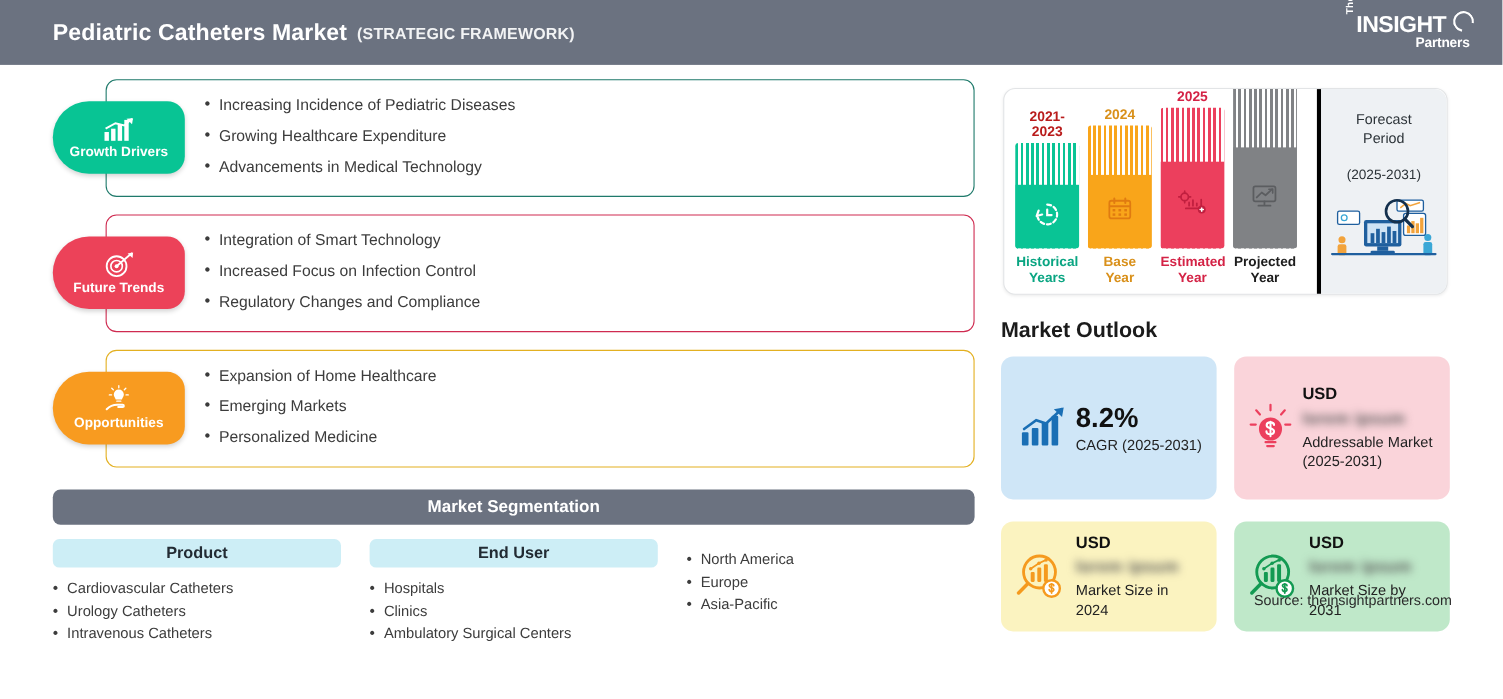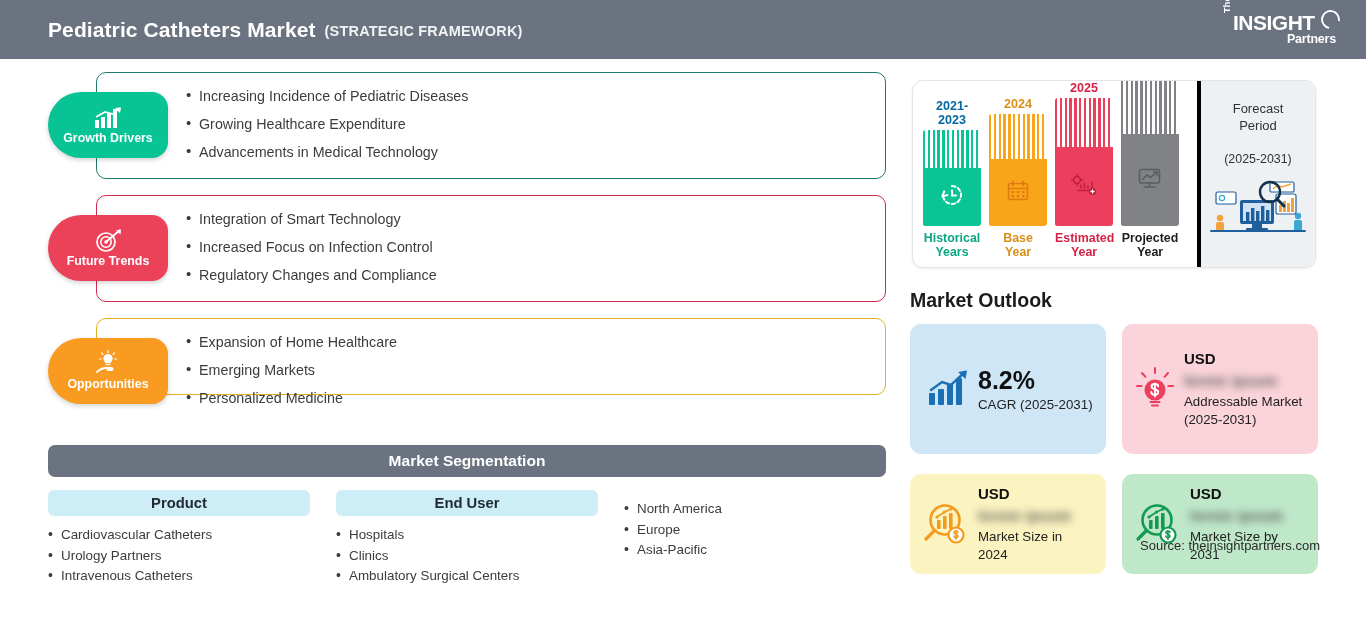--- a/index.html
+++ b/index.html
@@ -46,21 +46,21 @@
     transform: rotate(-35deg);
   }
 
   
   .left { position: absolute; left: 0; top: 59px; width: 900px; height: 576px; }
 
   .row { position: absolute; left: 96px; width: 790px; border-radius: 10px;
          background: #fff; }
   .row-growth   { top: 13px;  height: 107px; border: 1.3px solid #1f7a6b; }
   .row-trends   { top: 136px; height: 107px; border: 1.3px solid #cf2b50; }
-  .row-opps     { top: 259px; height: 77px; border: 1.3px solid #e3b021; }
+  .row-opps     { top: 259px; height: 107px; border: 1.3px solid #e3b021; }
 
   .bullets { padding: 9px 0 0 89px; }
   .bullets li {
     list-style: none; position: relative; font-size: 14.3px; color: #3c3c3c;
     line-height: 28px; padding-left: 13px;
   }
   .bullets li::before {
     content: "•"; position: absolute; left: 0; top: -1px; font-size: 15px; color:#3c3c3c;
   }
 
@@ -238,21 +238,21 @@
     </div>
 
     <div class="seg-bar">
       <span>Market Segmentation</span>
     </div>
     <div class="seg-cols">
       <div class="seg-col">
         <div class="seg-head">Product</div>
         <ul class="seg-list">
           <li>Cardiovascular Catheters</li>
-          <li>Urology Partners</li>
+          <li>Urology Catheters</li>
           <li>Intravenous Catheters</li>
         </ul>
       </div>
       <div class="seg-col">
         <div class="seg-head">End User</div>
         <ul class="seg-list">
           <li>Hospitals</li>
           <li>Clinics</li>
           <li>Ambulatory Surgical Centers</li>
         </ul>
@@ -266,21 +266,21 @@
       </div>
     </div>
   </div>
 
   <div class="right">
 
     <div class="timeline">
       <div class="bars">
 
         <div class="bar-wrap" style="left:2px;">
-          <div class="bar-year" style="color:#0369a1;">2021-2023</div>
+          <div class="bar-year" style="color:#b91c1c;">2021-2023</div>
           <div class="bar" style="height:96px;background:repeating-linear-gradient(90deg,#09c495 0 2.4px,#ffffff 2.4px 4.8px);">
             <div class="solid" style="height:58px;background:#09c495;">
               <span>
                 <svg width="26" height="26" viewBox="0 0 26 26">
                   <path d="M13 4 a9 9 0 1 1-8.6 11.6" fill="none" stroke="#fff" stroke-width="2" stroke-linecap="round" stroke-dasharray="3.6 2.6"></path>
                   <path d="M5.2 9.4 L3.4 14.4 L8.4 13" fill="none" stroke="#fff" stroke-width="2" stroke-linecap="round" stroke-linejoin="round"></path>
                   <path d="M13 8.5 v5 h4" fill="none" stroke="#fff" stroke-width="2" stroke-linecap="round"></path>
                 </svg>
               </span>
             </div>

